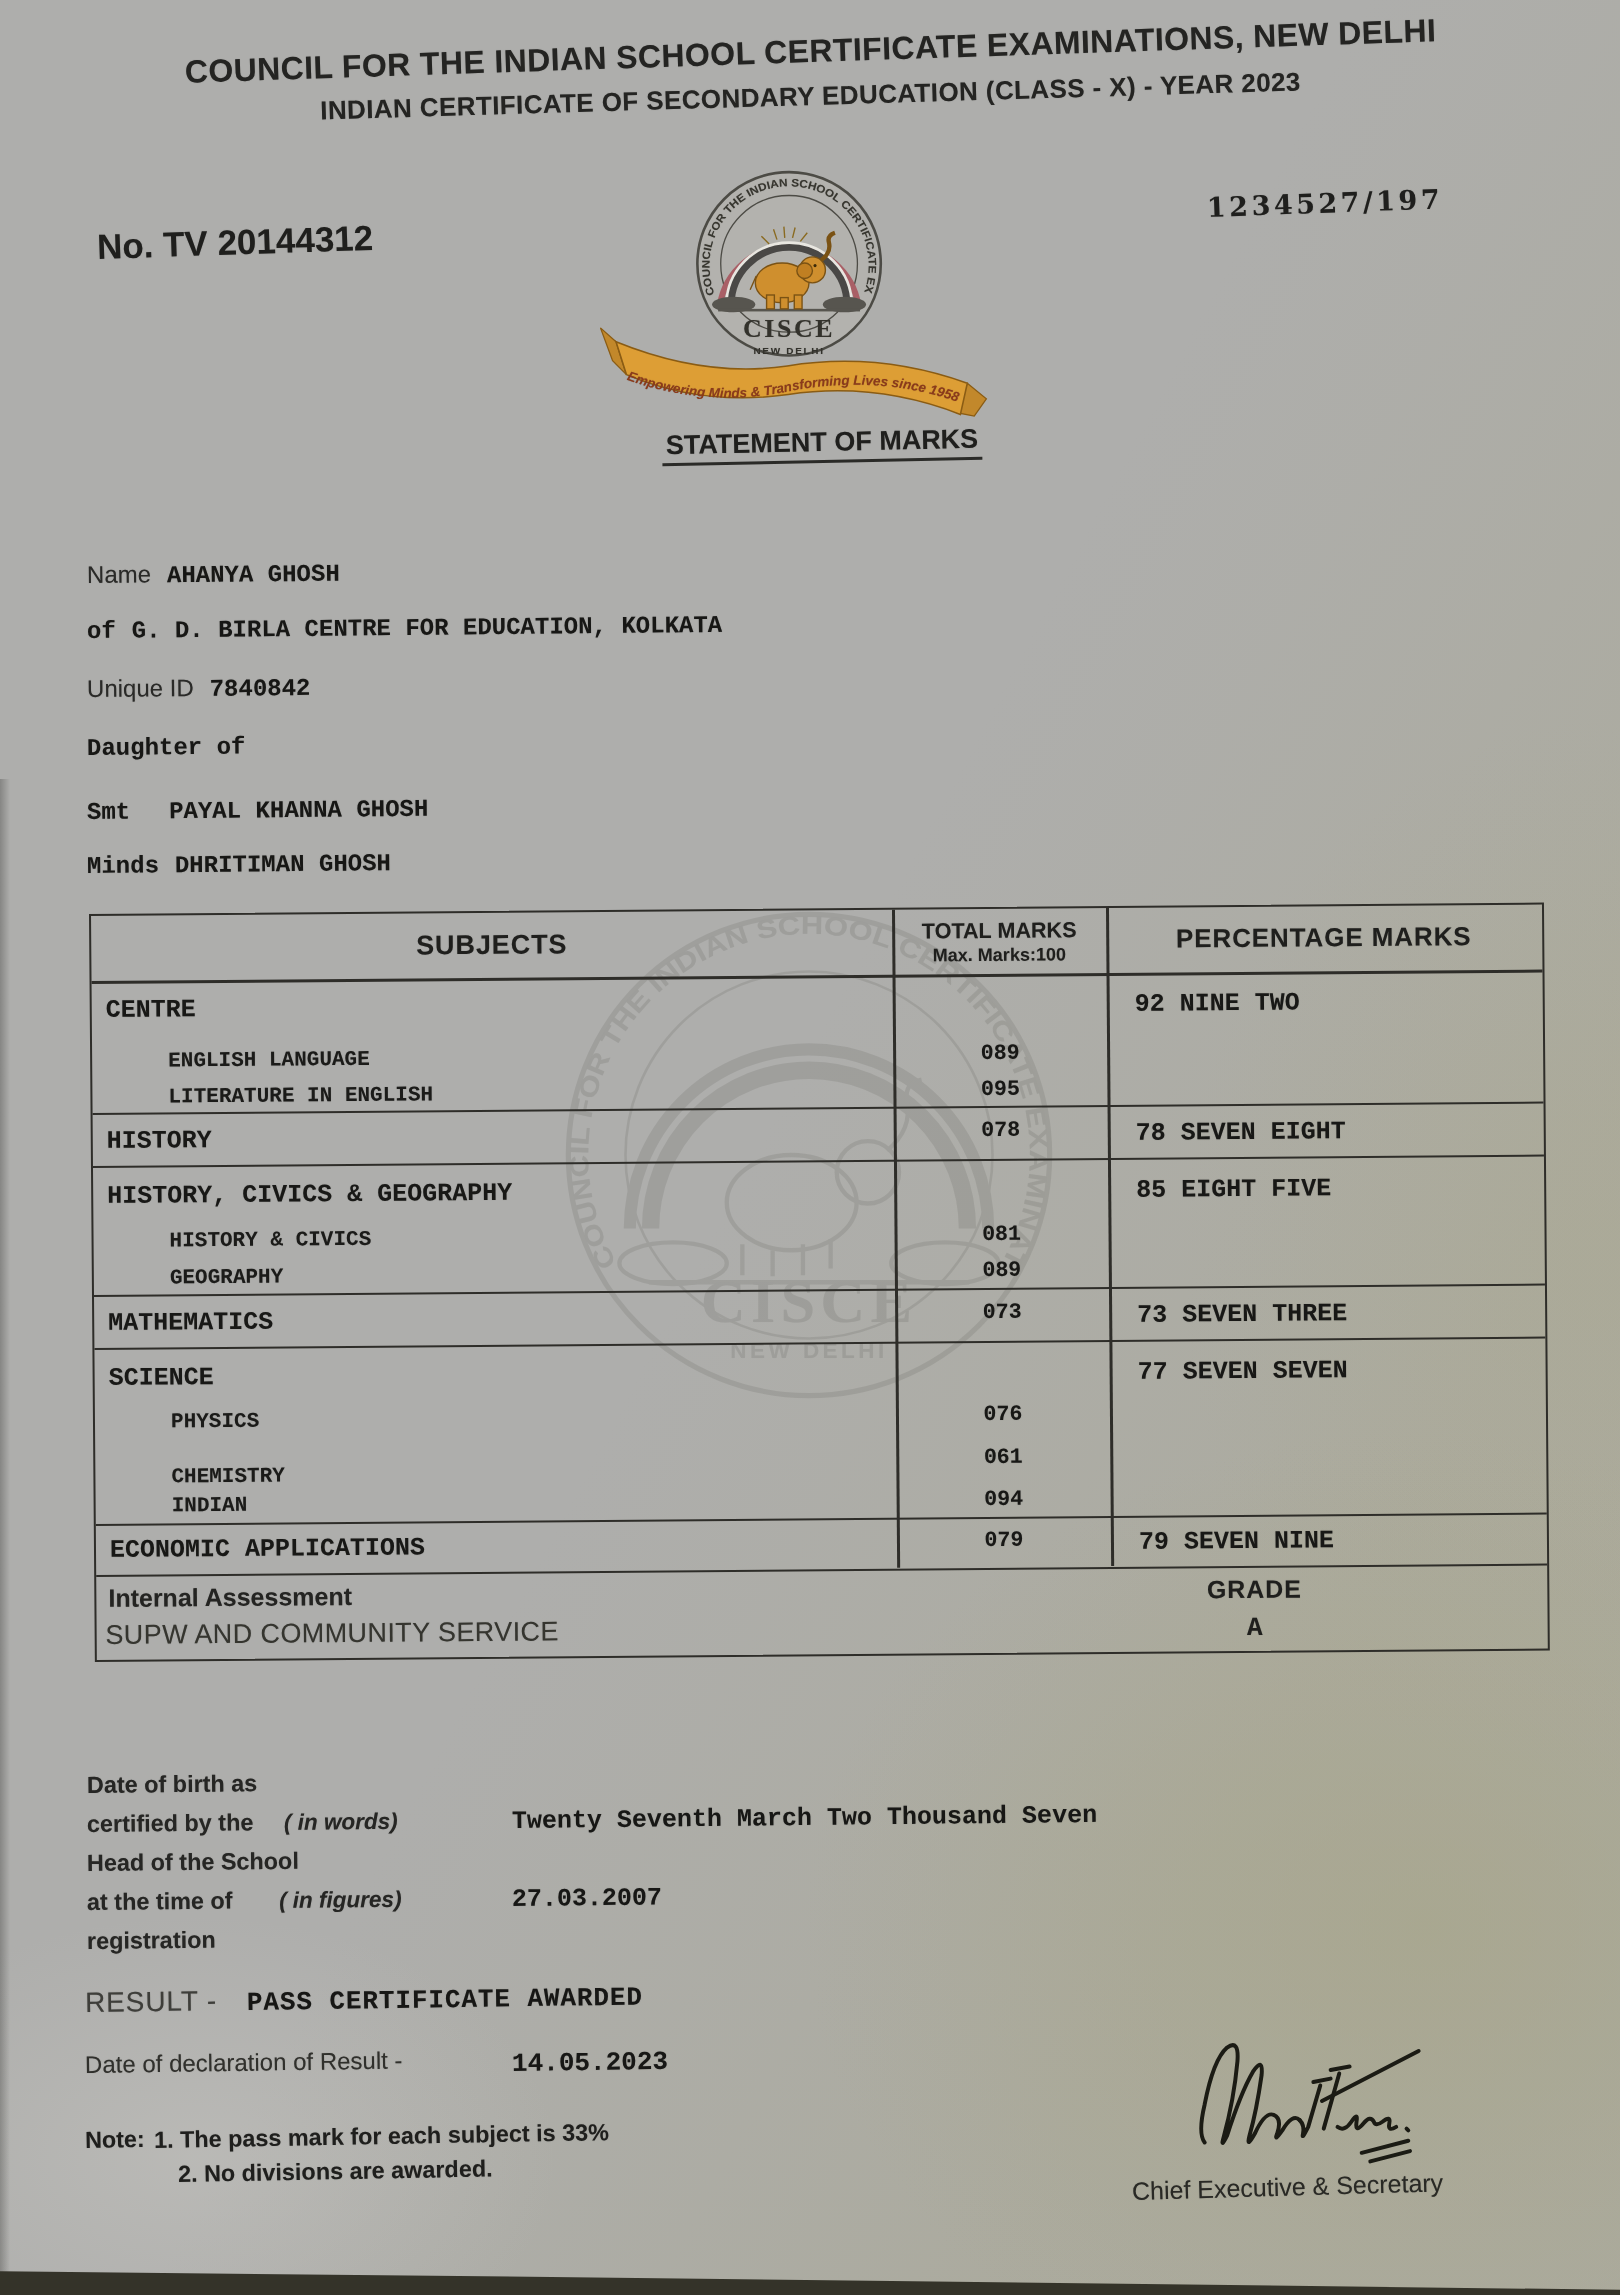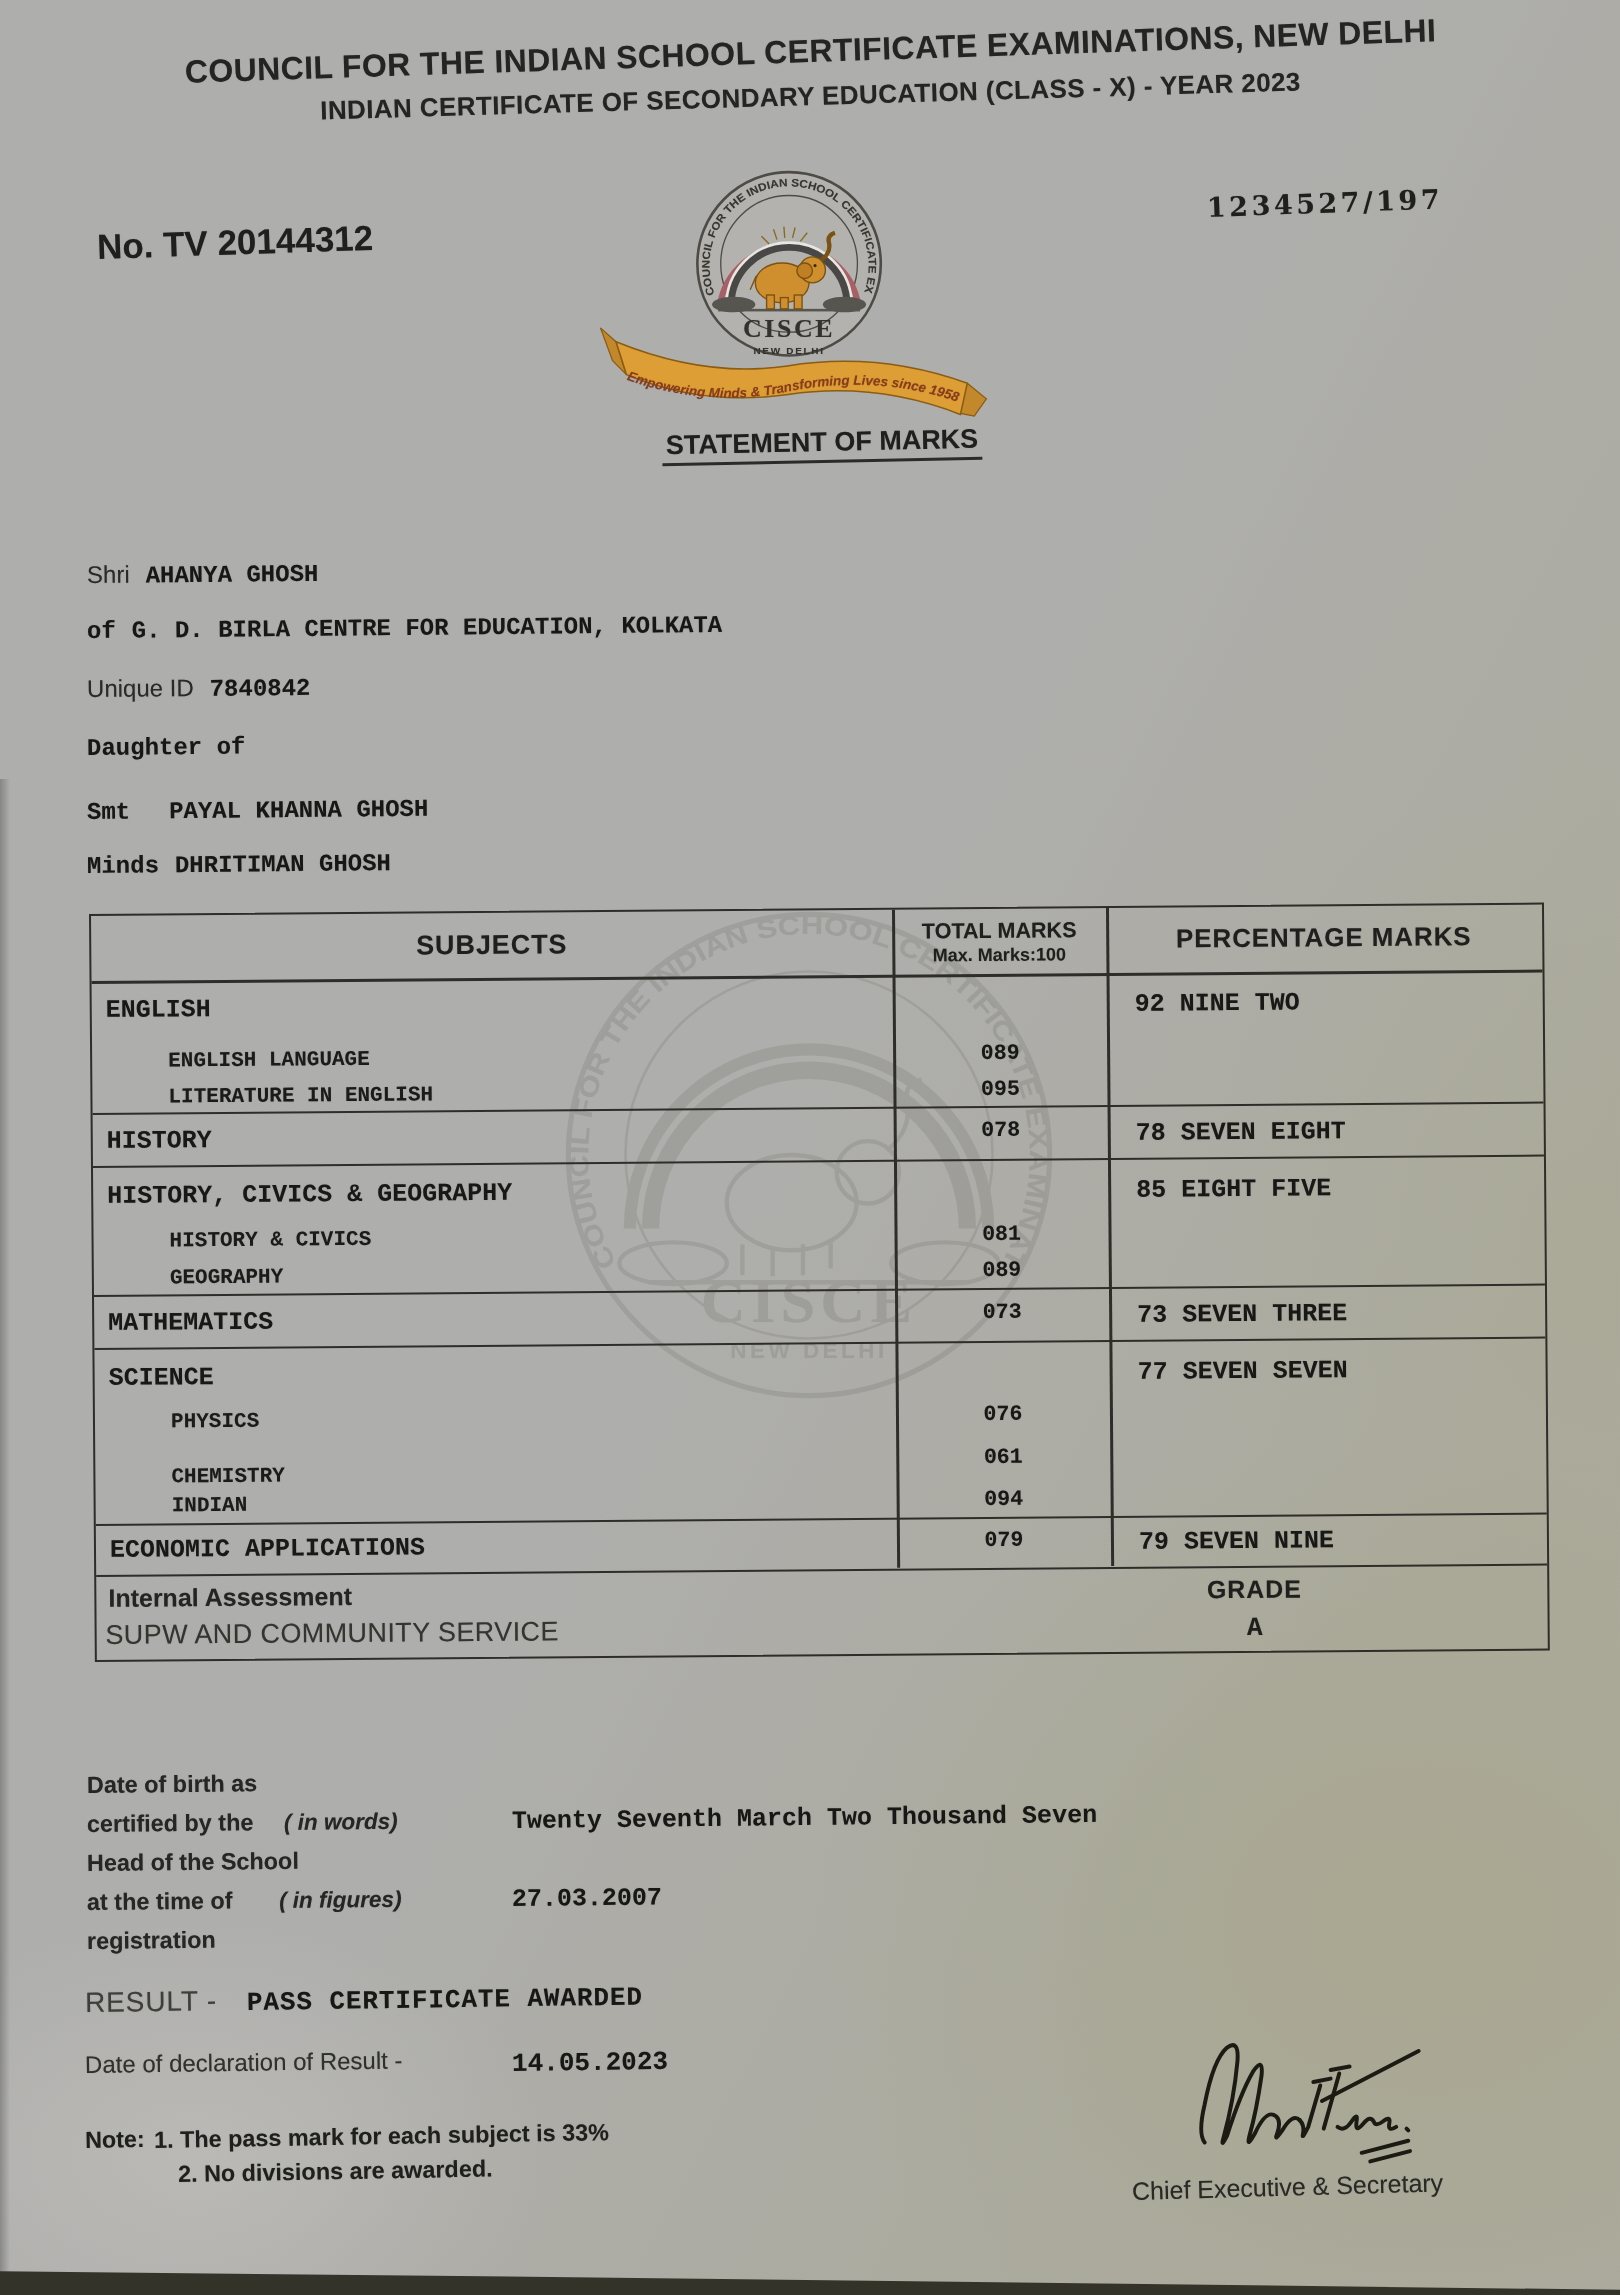--- a/index.html
+++ b/index.html
@@ -158,21 +158,21 @@
         <textPath href="#ribbonPath" textLength="388" lengthAdjust="spacingAndGlyphs">Empowering Minds &amp; Transforming Lives since 1958</textPath>
       </text>
     </g>
   </svg>
 
   <div class="abs title">
     <span>STATEMENT OF MARKS</span>
   </div>
 
   <div class="iline" style="top:561px">
-    <span class="labn iv">Shri</span>
+    <span class="labn iv">Name</span>
     <span class="mono iv" style="margin-left:12px">AHANYA GHOSH</span>
   </div>
   <div class="iline" style="top:618px">
     <span class="mono iv">of</span>
     <span class="mono iv" style="margin-left:12px">G. D. BIRLA CENTRE FOR EDUCATION, KOLKATA</span>
   </div>
   <div class="iline" style="top:675px">
     <span class="labn iv">Unique ID</span>
     <span class="mono iv" style="margin-left:12px">7840842</span>
   </div>
@@ -195,21 +195,21 @@
     <div class="thead">
       <div class="th-subj">SUBJECTS</div>
       <div class="th-tm">
         <span class="t1">TOTAL MARKS</span>
         <span class="t2">Max. Marks:100</span>
       </div>
       <div class="th-pct">PERCENTAGE MARKS</div>
     </div>
 
     <div class="trow r-tall0">
-      <span class="subj" style="top:12px">ENGLISH</span>
+      <span class="subj" style="top:12px">CENTRE</span>
       <span class="pct" style="top:14px">92 NINE TWO</span>
       <span class="subsub" style="top:66px">ENGLISH LANGUAGE</span>
       <span class="mk" style="top:64px">089</span>
       <span class="subsub" style="top:102px">LITERATURE IN ENGLISH</span>
       <span class="mk" style="top:100px">095</span>
     </div>
 
     <div class="trow r-s">
       <span class="subj" style="top:12px">HISTORY</span>
       <span class="mk" style="top:10.4px">078</span>

